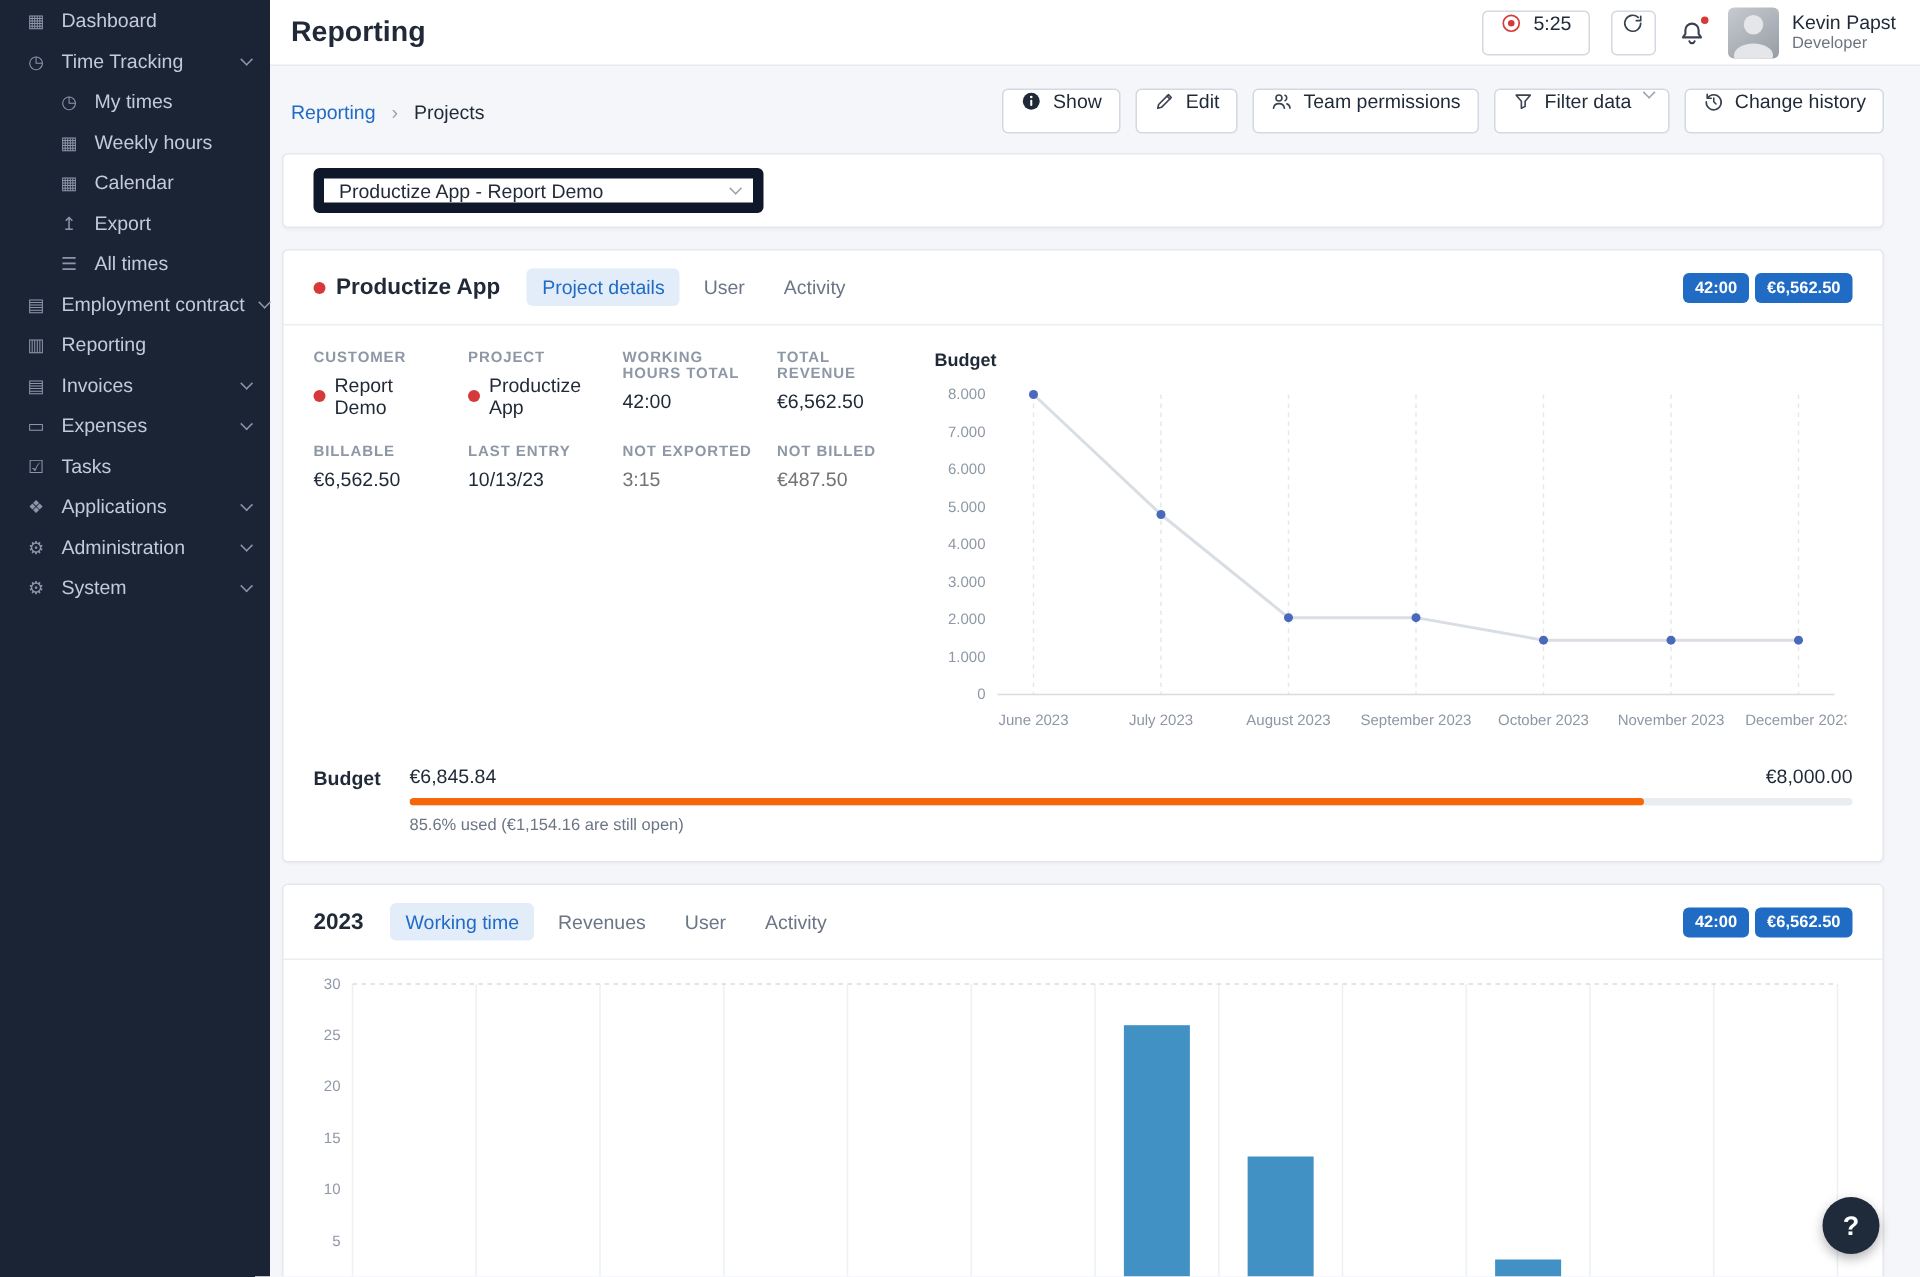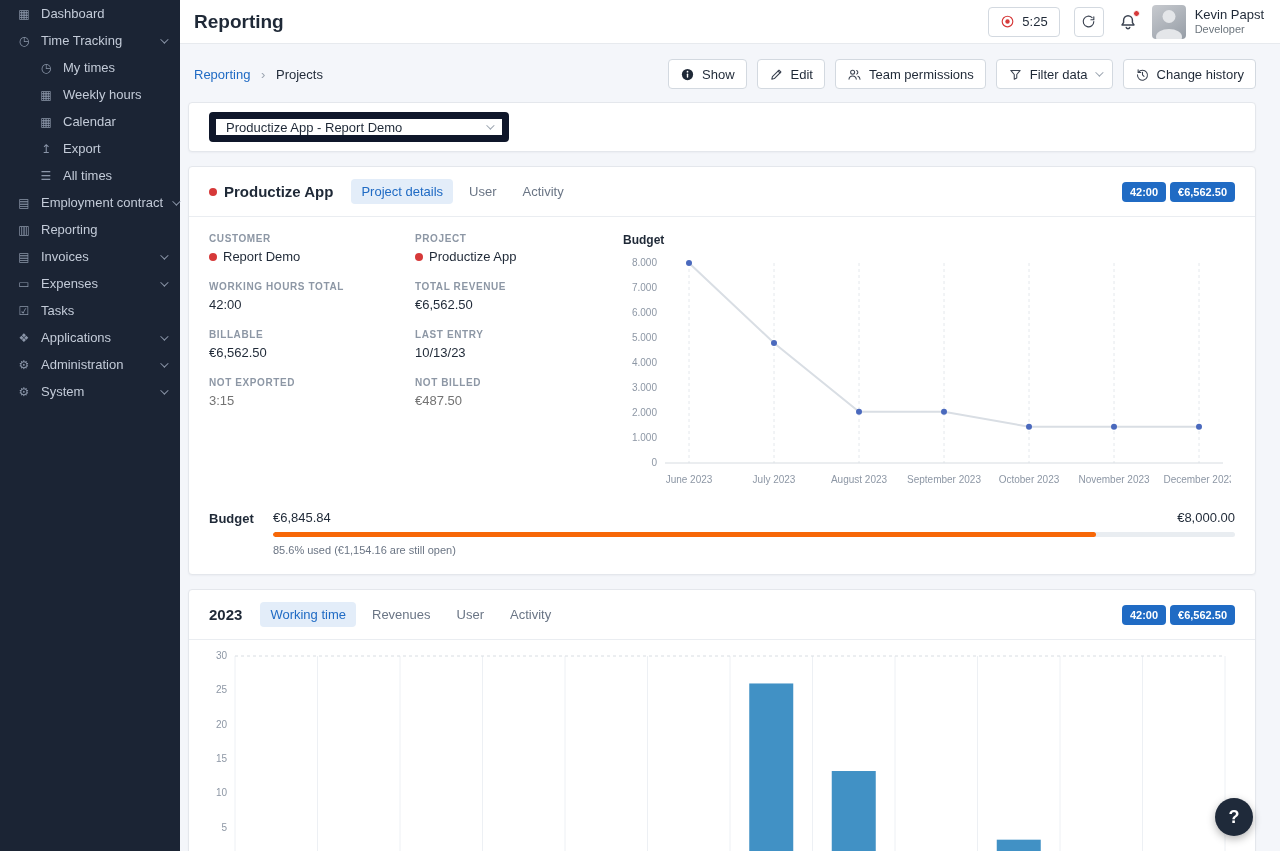--- a/index.html
+++ b/index.html
@@ -13,21 +13,21 @@
   .brand { color:#fff; font-weight:700; font-size:15px; letter-spacing:1.5px; text-align:center; padding:14px 0 16px; cursor:pointer; }
   .nav-item { display:flex; align-items:center; gap:9px; height:27px; padding:0 14px 0 16px; color:#c3cbd8; cursor:pointer; white-space:nowrap; }
   .nav-item .ico { width:16px; text-align:center; color:#8b96a9; font-size:12px; flex:none; }
   .nav-sub .nav-item { padding-left:38px; }
   .chev { margin-left:auto; width:6px; height:6px; border-right:1.5px solid #8b96a9; border-bottom:1.5px solid #8b96a9; transform:rotate(45deg) translateY(-2px); flex:none; }
   
   .main { margin-left:180px; height:100%; display:flex; flex-direction:column; }
   .topbar { background:#fff; height:44px; flex:none; display:flex; align-items:center; justify-content:space-between; padding:0 16px 0 14px; border-bottom:1px solid #e7eaee; }
   .topbar h1 { font-size:19px; font-weight:700; }
   .top-right { display:flex; align-items:center; gap:14px; }
-  .btn { background:#fff; border:1px solid #d3d9e0; border-radius:4px; height:30px; display:inline-flex; align-items:center; gap:7px; padding:0 11px; font-size:13px; color:#1f2937; cursor:pointer; font-family:inherit; }
+  .btn { background:#fff; border:1px solid #d3d9e0; border-radius:4px; height:30px; display:inline-flex; align-items:flex-start; gap:7px; padding:0 11px; font-size:13px; color:#1f2937; cursor:pointer; font-family:inherit; }
   .icon-btn { width:30px; padding:0; justify-content:center; }
   .timer-btn svg { color:#d63939; }
   .bell-wrap { position:relative; cursor:pointer; display:flex; color:#3a4250; }
   .bell-dot { position:absolute; top:-2px; right:-2px; width:7px; height:7px; background:#d63939; border-radius:50%; border:1px solid #fff; }
   .userbox { display:flex; align-items:center; gap:9px; cursor:pointer; }
   .avatar { width:34px; height:34px; border-radius:4px; background:linear-gradient(145deg,#c7cacf,#969da6); position:relative; overflow:hidden; flex:none; }
   .avatar::before { content:""; position:absolute; top:5px; left:50%; transform:translateX(-50%); width:13px; height:13px; border-radius:50%; background:#e4e6e9; }
   .avatar::after { content:""; position:absolute; bottom:-6px; left:50%; transform:translateX(-50%); width:26px; height:16px; border-radius:50%; background:#e4e6e9; }
   .u-name { font-size:13px; line-height:1.25; }
   .u-role { font-size:11px; color:#6c757d; line-height:1.2; }
@@ -44,21 +44,21 @@
   .chev-gray { width:6px; height:6px; border-right:1.5px solid #9aa3af; border-bottom:1.5px solid #9aa3af; transform:rotate(45deg) translateY(-2px); }
   .card-head { display:flex; align-items:center; gap:18px; padding:12px 20px; border-bottom:1px solid #eaedf1; }
   .card-title { font-weight:700; font-size:15px; display:flex; align-items:center; gap:7px; }
   .dot-red { width:8px; height:8px; background:#d63939; border-radius:50%; flex:none; }
   .tabs { display:flex; align-items:center; gap:6px; }
   .tab { padding:5px 10px; border-radius:4px; color:#6a7585; cursor:pointer; }
   .tab.active { background:#e3edf9; color:#206bc4; }
   .badges { margin-left:auto; display:flex; gap:4px; }
   .badge { background:#206bc4; color:#fff; font-size:11px; font-weight:700; padding:4px 8px; border-radius:4px; }
   .project-body { display:grid; grid-template-columns:400px 1fr; column-gap:12px; padding:16px 20px 6px; }
-  .stats { display:grid; grid-template-columns:1fr 1fr; row-gap:17px; column-gap:12px; align-content:start; }
+  .stats { display:grid; grid-template-columns:1fr 1fr 1fr 1fr; row-gap:17px; column-gap:12px; align-content:start; }
   .stat-label { font-size:10px; font-weight:600; letter-spacing:.6px; color:#8d97a5; }
   .stat-value { margin-top:5px; display:flex; align-items:center; gap:6px; font-size:13px; }
   .stat-value.link { color:#737373; cursor:pointer; }
   .chart-title { font-weight:700; font-size:12px; margin:0 0 4px 2px; }
   .tick { font-size:10px; fill:#8d97a5; font-family:"Liberation Sans","DejaVu Sans",sans-serif; }
   .budget-row { display:flex; gap:18px; padding:8px 20px 18px; align-items:flex-start; }
   .b-label { font-weight:700; width:46px; padding-top:1px; flex:none; }
   .b-main { flex:1; }
   .b-top { display:flex; justify-content:space-between; margin-bottom:7px; }
   .progress { height:5px; background:#e9edf1; border-radius:3px; overflow:hidden; }

